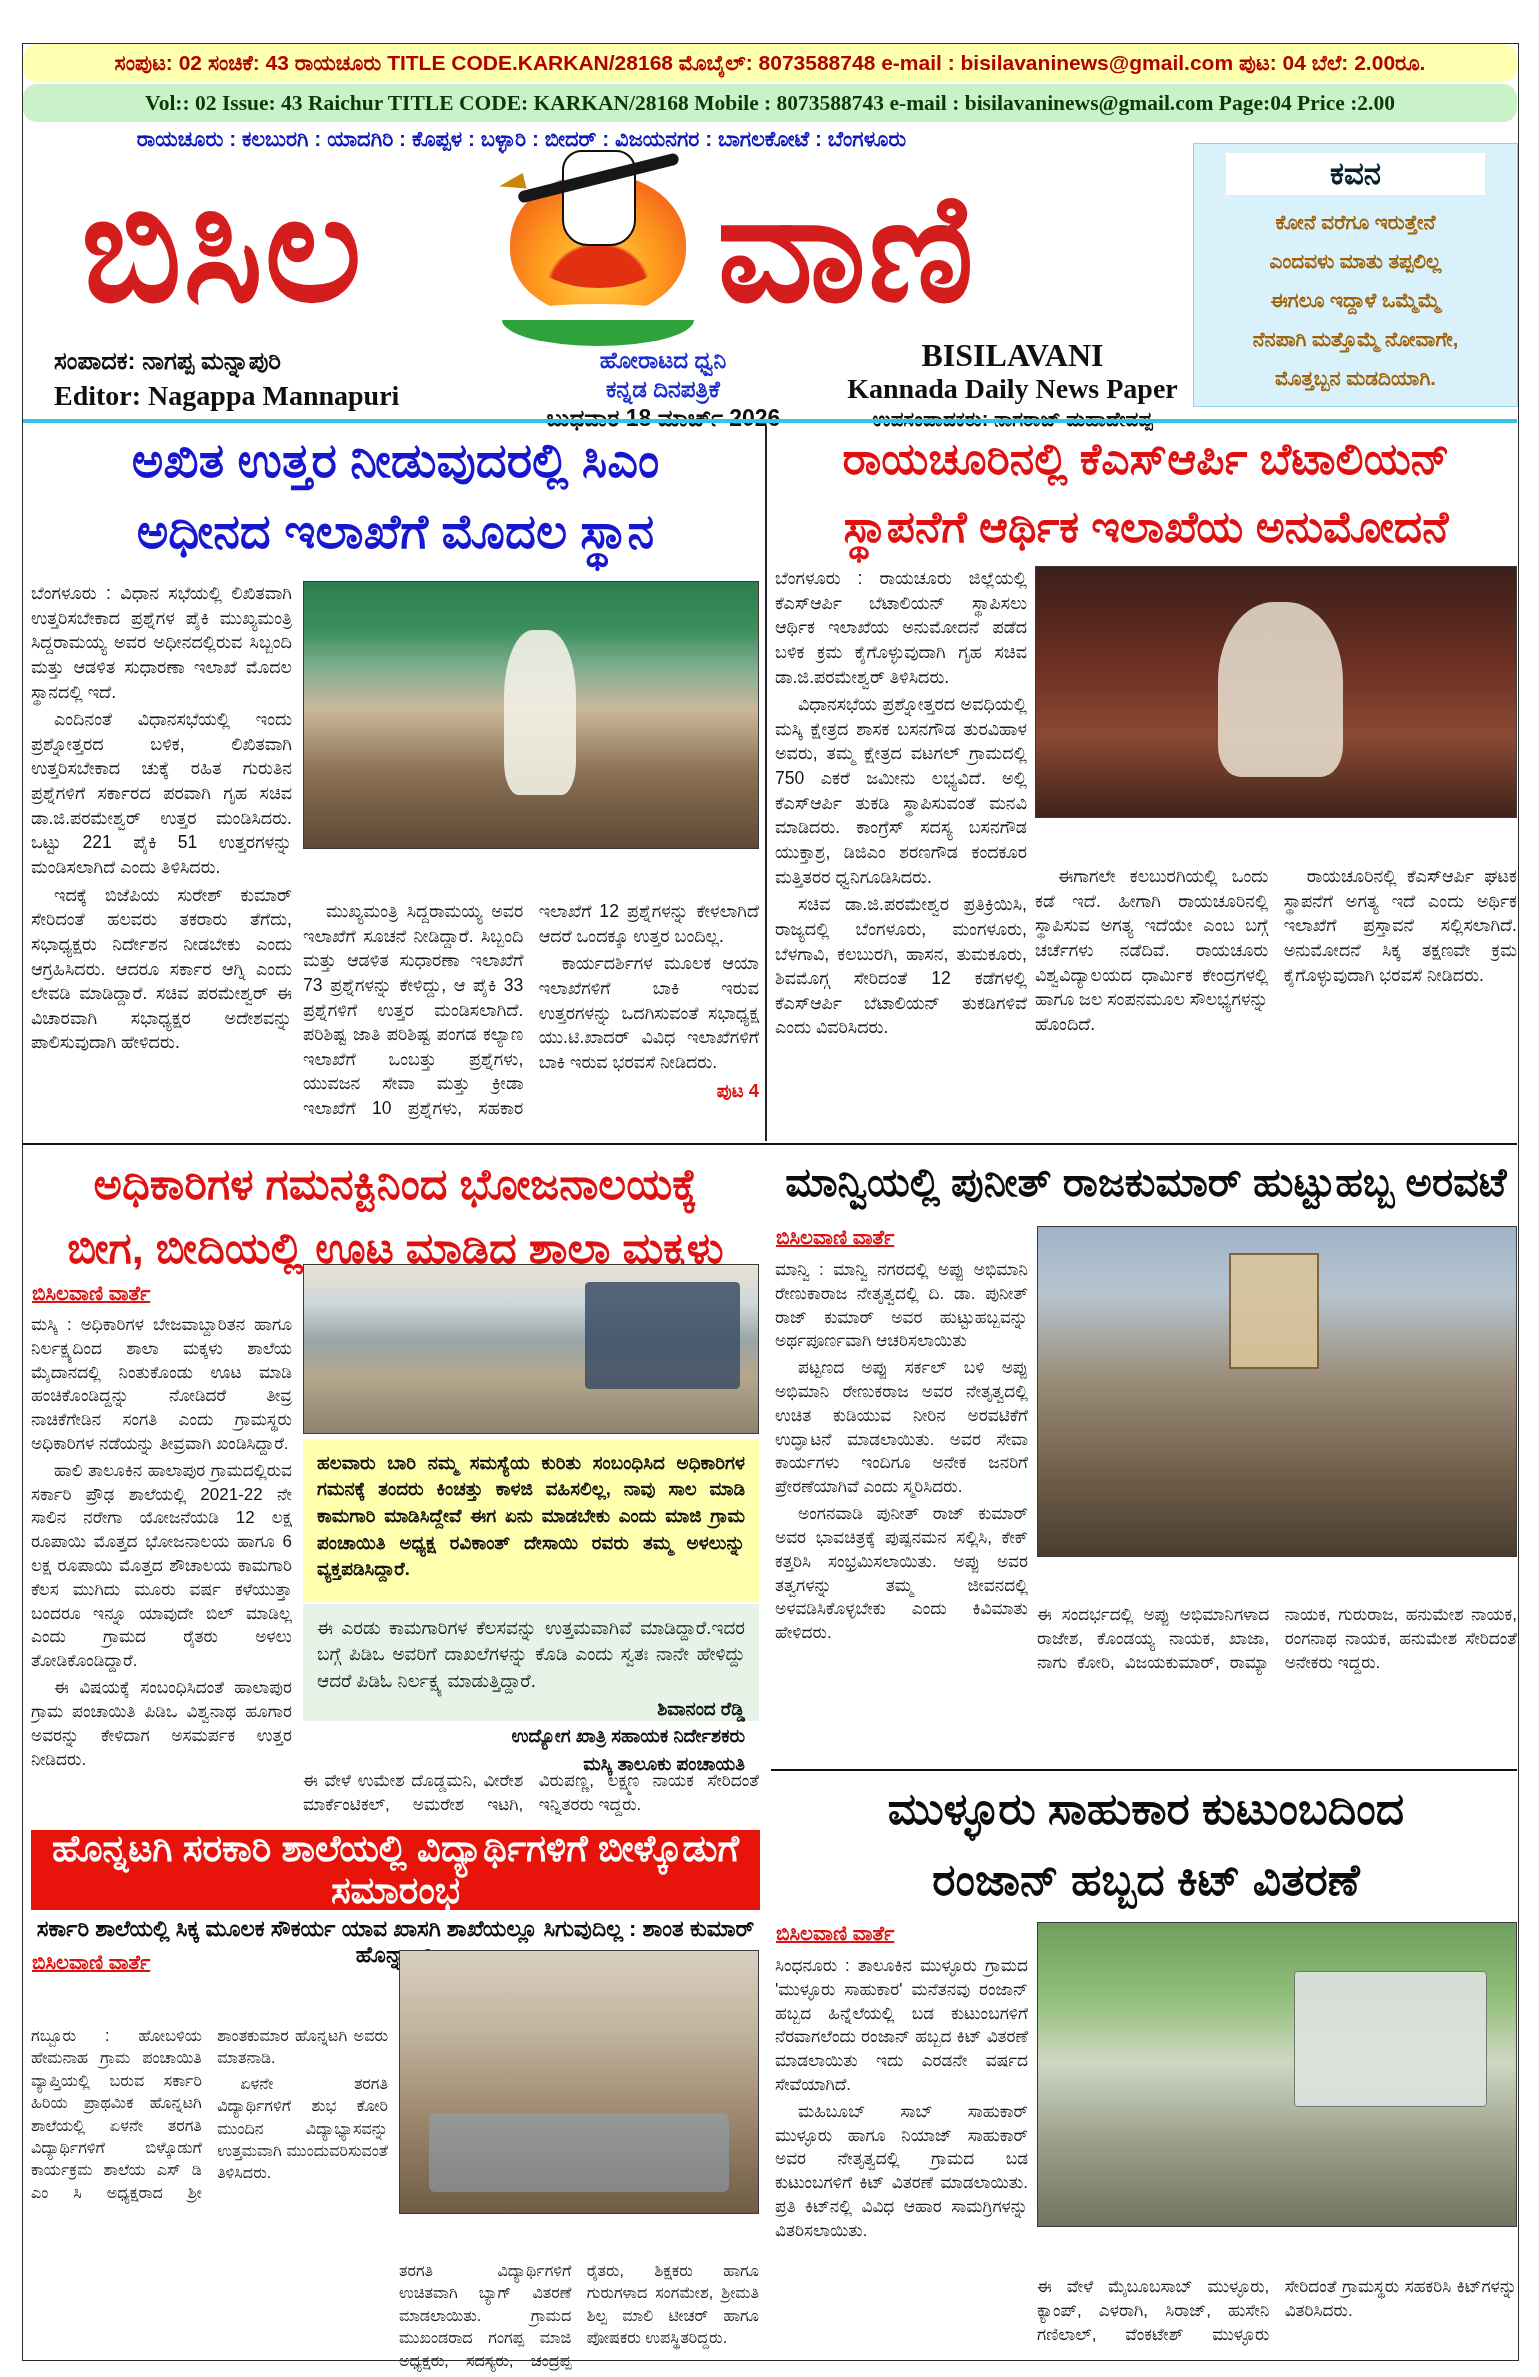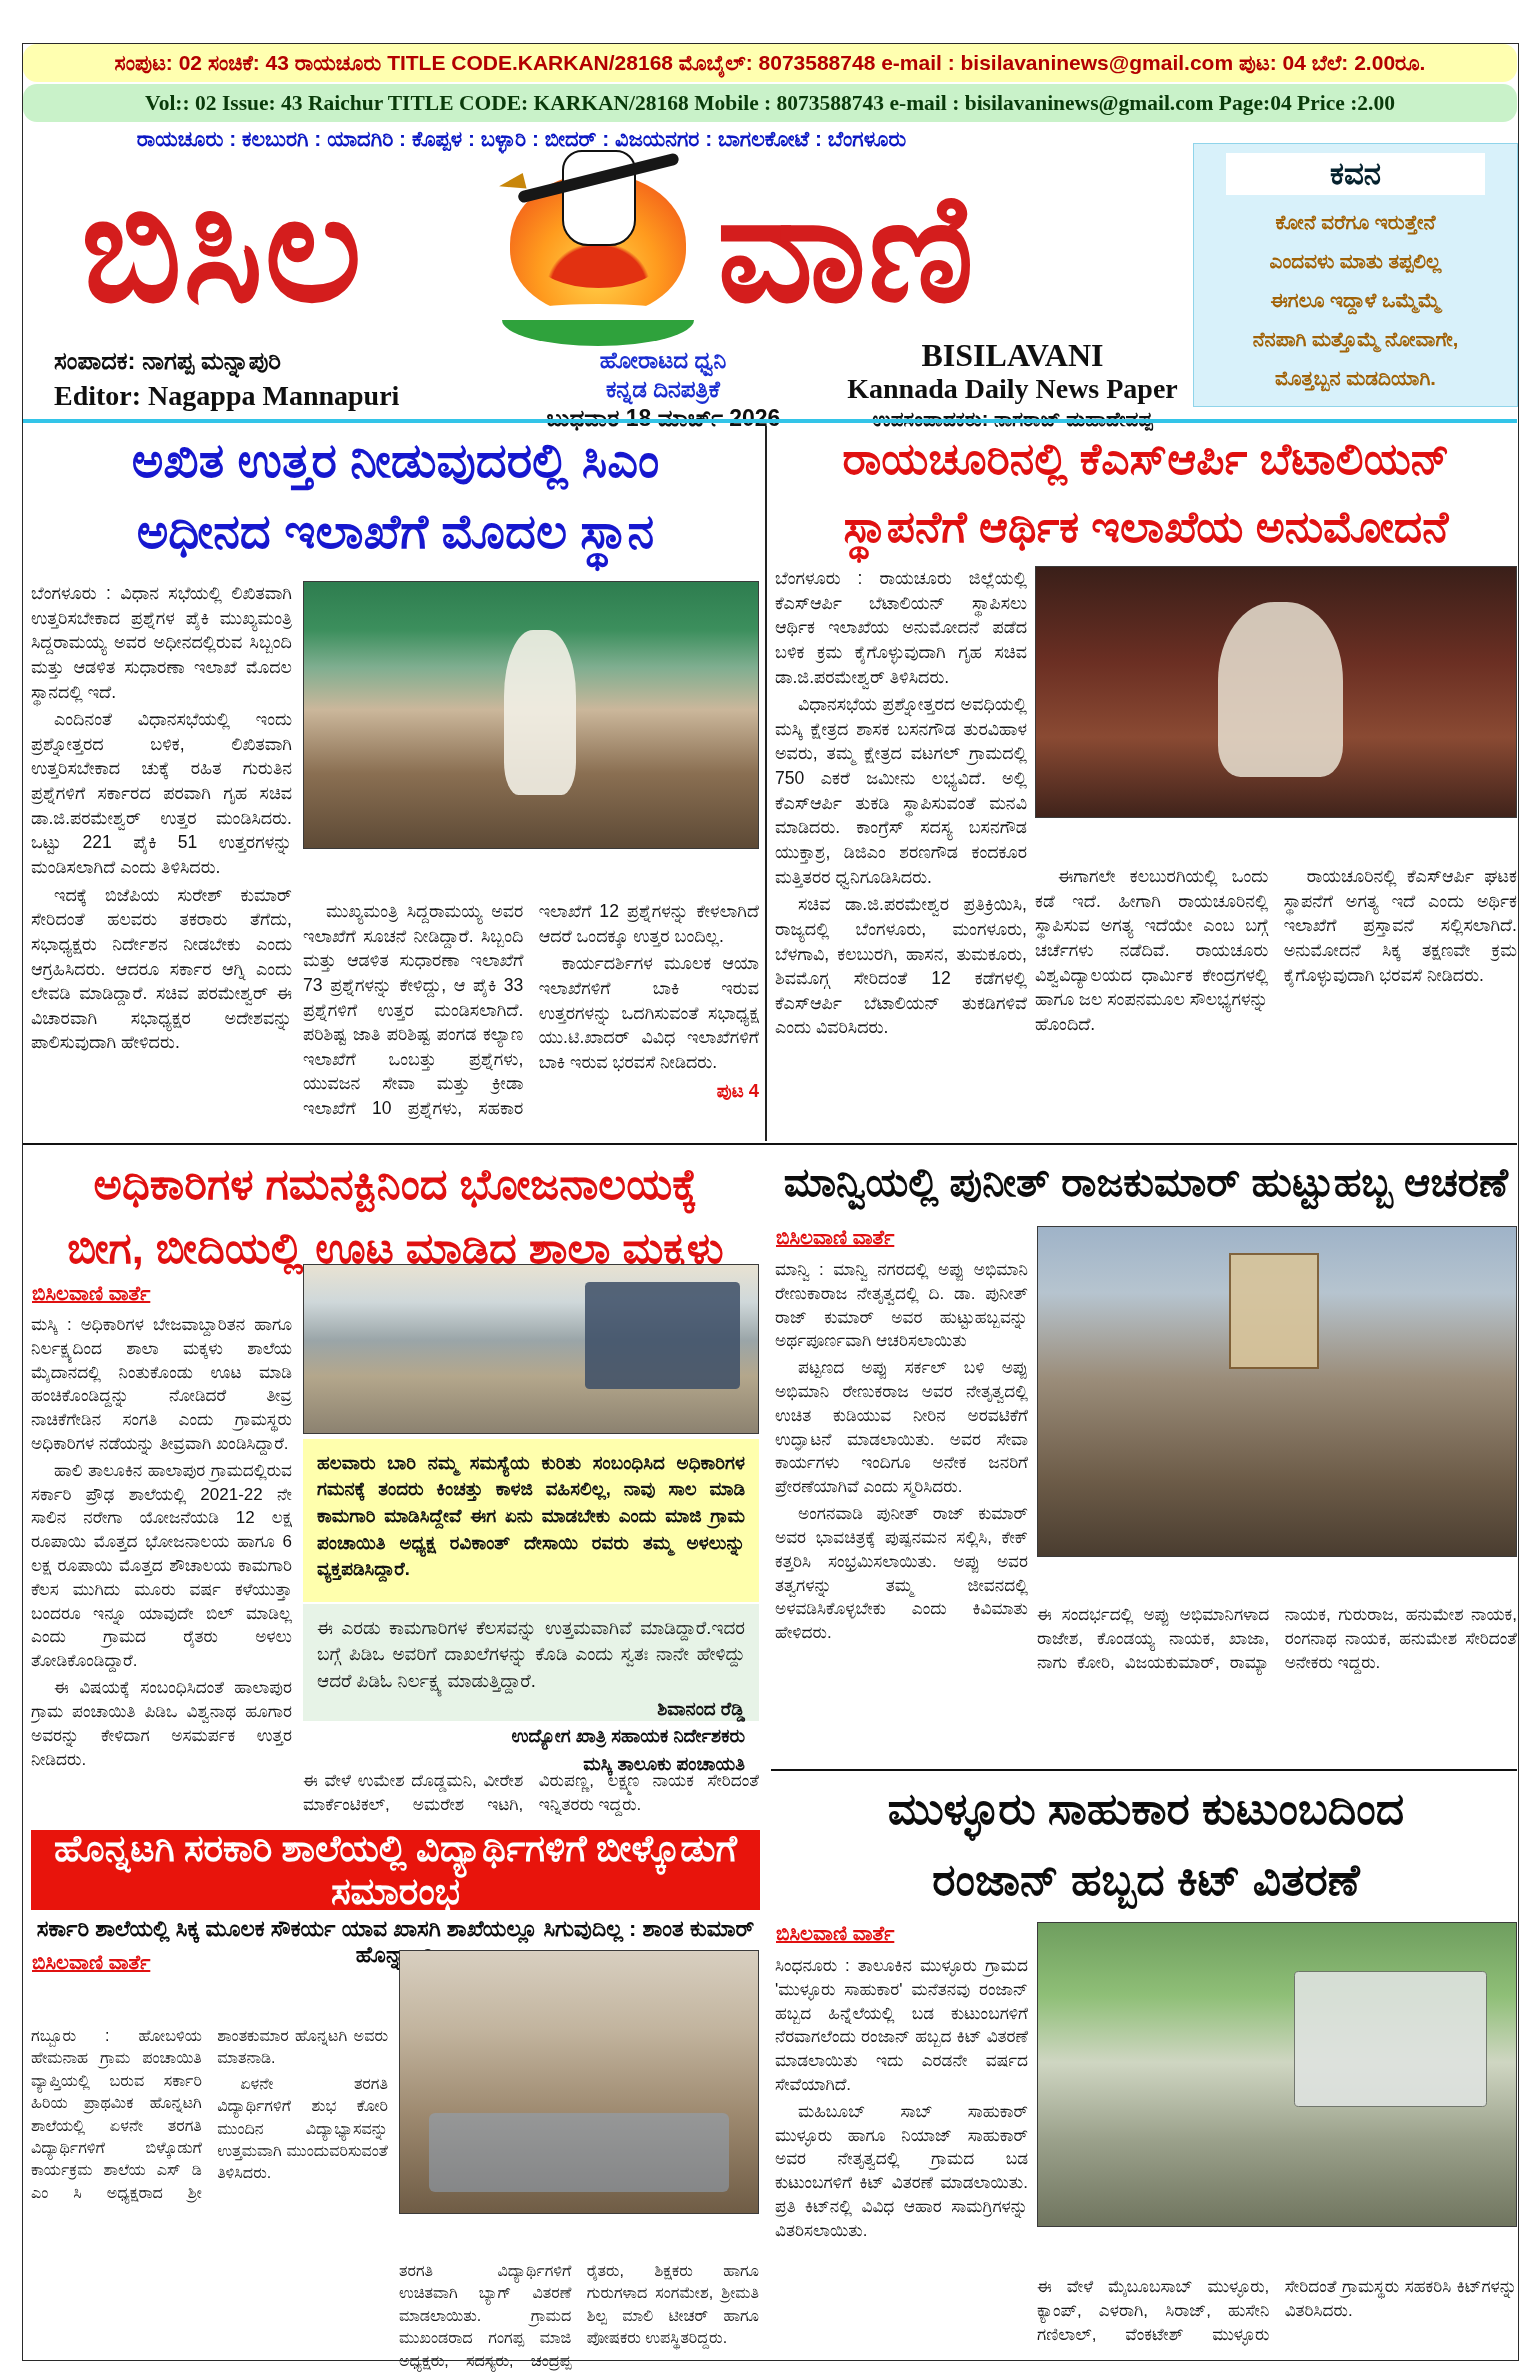--- a/index.html
+++ b/index.html
@@ -75,21 +75,21 @@
   .photo-truck { background:linear-gradient(180deg,#6f9e5f 0%, #8fbf77 24%, #cfd6c2 46%, #9aa08a 72%, #70755f 100%); }
   .photo-truck::after { content:""; position:absolute; right:6%; top:16%; width:40%; height:44%; background:#dfe3e0; border:1.5px solid #6a6f68; border-radius:4.6px; opacity:.9; }
 
   
   .qbox { position:absolute; padding:10.7px 14px; font-size:18.4px; line-height:1.45; text-align:justify; font-weight:bold; color:#121212; }
   .qbox-yellow { background:#ffffad; }
   .qbox-green { background:#e7f3e7; font-weight:normal; }
   .qbox-green .sig { text-align:right; font-weight:bold; line-height:1.5; }
 
   
-  .banner-red { position:absolute; background:#e8140c; color:#ffffff; font-weight:bold; display:flex; align-items:center; justify-content:center; text-align:center;font-family:Liberation Serif, serif; }
+  .banner-red { position:absolute; background:#e8140c; color:#ffffff; font-weight:bold; display:flex; align-items:center; justify-content:center; text-align:center; }
   .subhead { position:absolute; text-align:center; font-weight:bold; color:#0d0d0d; }
 </style>
 </head>
 <body>
 
 <div class="page">
   <div class="frame"></div>
 
   <div class="bar bar-yellow">
     <span>ಸಂಪುಟ: 02 ಸಂಚಿಕೆ: 43 ರಾಯಚೂರು TITLE CODE.KARKAN/28168 ಮೊಬೈಲ್: 8073588748  e-mail : bisilavaninews@gmail.com  ಪುಟ: 04 ಬೆಲೆ: 2.00ರೂ.</span>
@@ -176,21 +176,21 @@
   <div class="qbox qbox-green" style="left:303px; top:1604px; width:456px; height:117px;">
     <div>ಈ ಎರಡು ಕಾಮಗಾರಿಗಳ ಕೆಲಸವನ್ನು ಉತ್ತಮವಾಗಿವೆ ಮಾಡಿದ್ದಾರೆ.ಇದರ ಬಗ್ಗೆ ಪಿಡಿಒ ಅವರಿಗೆ ದಾಖಲೆಗಳನ್ನು ಕೊಡಿ ಎಂದು ಸ್ವತಃ ನಾನೇ ಹೇಳಿದ್ದು ಆದರೆ ಪಿಡಿಓ ನಿರ್ಲಕ್ಷ್ಯ ಮಾಡುತ್ತಿದ್ದಾರೆ.</div>
     <div class="sig">ಶಿವಾನಂದ ರೆಡ್ಡಿ</div>
     <div class="sig">ಉದ್ಯೋಗ ಖಾತ್ರಿ ಸಹಾಯಕ ನಿರ್ದೇಶಕರು</div>
     <div class="sig">ಮಸ್ಕಿ ತಾಲೂಕು ಪಂಚಾಯತಿ</div>
   </div>
   <div class="body-col cols2" style="left:303px; top:1727px; width:456px; height:77px; font-size:17px;">
     <p class="dateline">ಈ ವೇಳೆ ಉಮೇಶ ದೊಡ್ಡಮನಿ, ವೀರೇಶ ಮಾರ್ಕೆಂಟಿಕಲ್, ಅಮರೇಶ ಇಟಗಿ, ವಿರುಪಣ್ಣ, ಲಕ್ಷ್ಮಣ ನಾಯಕ ಸೇರಿದಂತೆ ಇನ್ನಿತರರು ಇದ್ದರು.</p>
   </div>
 
-  <div class="hl hl-black" style="left:775px; top:1155px; width:742px; font-size:40px;">ಮಾನ್ವಿಯಲ್ಲಿ ಪುನೀತ್ ರಾಜಕುಮಾರ್ ಹುಟ್ಟುಹಬ್ಬ ಆಚರಣೆ</div>
+  <div class="hl hl-black" style="left:775px; top:1155px; width:742px; font-size:40px;">ಮಾನ್ವಿಯಲ್ಲಿ ಪುನೀತ್ ರಾಜಕುಮಾರ್ ಹುಟ್ಟುಹಬ್ಬ ಅರವಟೆ</div>
   <div class="byline" style="left:776px; top:1226px;">ಬಿಸಿಲವಾಣಿ ವಾರ್ತೆ</div>
   <div class="photo photo-crowd" style="left:1037px; top:1226px; width:480px; height:331px;"></div>
   <div class="body-col" style="left:775px; top:1258px; width:253px; height:506px; font-size:17px;">
     <p class="dateline">ಮಾನ್ವಿ : ಮಾನ್ವಿ ನಗರದಲ್ಲಿ ಅಪ್ಪು ಅಭಿಮಾನಿ ರೇಣುಕಾರಾಜ ನೇತೃತ್ವದಲ್ಲಿ ದಿ. ಡಾ. ಪುನೀತ್ ರಾಜ್ ಕುಮಾರ್ ಅವರ ಹುಟ್ಟುಹಬ್ಬವನ್ನು ಅರ್ಥಪೂರ್ಣವಾಗಿ ಆಚರಿಸಲಾಯಿತು</p>
     <p>ಪಟ್ಟಣದ ಅಪ್ಪು ಸರ್ಕಲ್ ಬಳಿ ಅಪ್ಪು ಅಭಿಮಾನಿ ರೇಣುಕರಾಜ ಅವರ ನೇತೃತ್ವದಲ್ಲಿ ಉಚಿತ ಕುಡಿಯುವ ನೀರಿನ ಅರವಟಿಕೆಗೆ ಉದ್ಘಾಟನೆ ಮಾಡಲಾಯಿತು. ಅವರ ಸೇವಾ ಕಾರ್ಯಗಳು ಇಂದಿಗೂ ಅನೇಕ ಜನರಿಗೆ ಪ್ರೇರಣೆಯಾಗಿವೆ ಎಂದು ಸ್ಮರಿಸಿದರು.</p>
     <p>ಅಂಗನವಾಡಿ ಪುನೀತ್ ರಾಜ್ ಕುಮಾರ್ ಅವರ ಭಾವಚಿತ್ರಕ್ಕೆ ಪುಷ್ಪನಮನ ಸಲ್ಲಿಸಿ, ಕೇಕ್ ಕತ್ತರಿಸಿ ಸಂಭ್ರಮಿಸಲಾಯಿತು. ಅಪ್ಪು ಅವರ ತತ್ವಗಳನ್ನು ತಮ್ಮ ಜೀವನದಲ್ಲಿ ಅಳವಡಿಸಿಕೊಳ್ಳಬೇಕು ಎಂದು ಕಿವಿಮಾತು ಹೇಳಿದರು.</p>
   </div>
   <div class="body-col cols2" style="left:1037px; top:1561px; width:480px; height:202px; font-size:17px;">
     <p class="dateline">ಈ ಸಂದರ್ಭದಲ್ಲಿ ಅಪ್ಪು ಅಭಿಮಾನಿಗಳಾದ ರಾಜೇಶ, ಕೊಂಡಯ್ಯ ನಾಯಕ, ಖಾಜಾ, ನಾಗು ಕೋರಿ, ವಿಜಯಕುಮಾರ್, ರಾಮ್ಯಾ ನಾಯಕ, ಗುರುರಾಜ, ಹನುಮೇಶ ನಾಯಕ, ರಂಗನಾಥ ನಾಯಕ, ಹನುಮೇಶ ಸೇರಿದಂತೆ ಅನೇಕರು ಇದ್ದರು.</p>
   </div>

